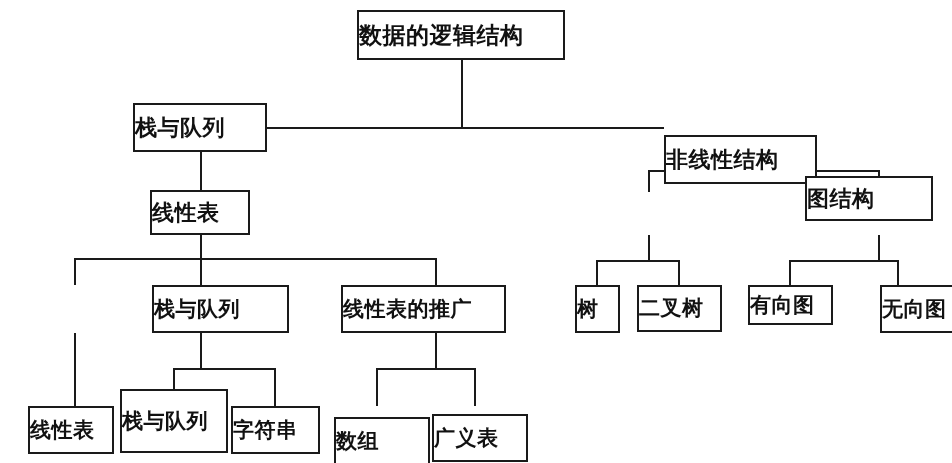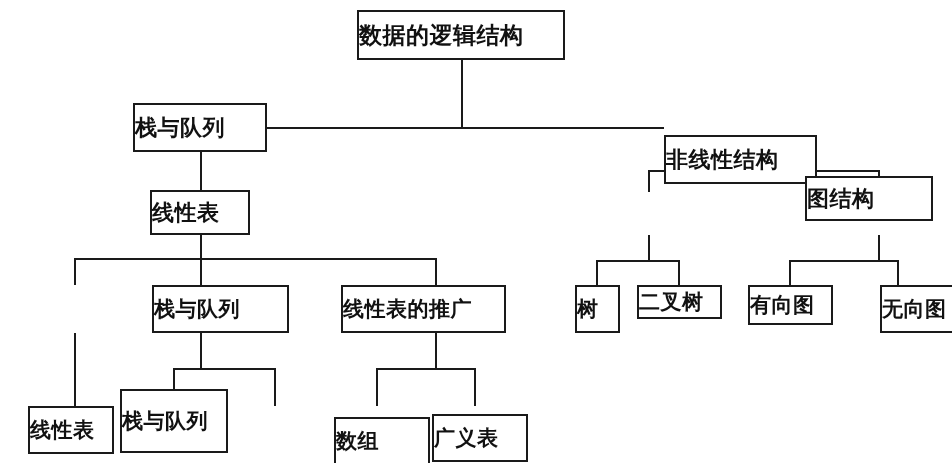--- a/index.html
+++ b/index.html
@@ -130,40 +130,43 @@
   </div>
 
   <div class="node n-l4" style="left:341px; top:285px; width:165px; height:48px;">
     <span class="node-label">线性表的推广</span>
   </div>
 
   <div class="node n-l4" style="left:575px; top:285px; width:45px; height:48px;">
     <span class="node-label">树</span>
   </div>
 
-  <div class="node n-l4" style="left:637px; top:285px; width:85px; height:34px;">
+  <div class="node n-l4" style="left:637px; top:285px; width:85px; height:47px;">
     <span class="node-label">二叉树</span>
   </div>
 
   <div class="node n-l4" style="left:748px; top:285px; width:85px; height:40px;">
     <span class="node-label">有向图</span>
   </div>
 
   <div class="node n-l4" style="left:856px; top:285px; width:85px; height:48px;margin-left:24px;">
     <span class="node-label">无向图</span>
   </div>
 
   <div class="node n-l5" style="left:28px; top:406px; width:86px; height:48px;">
     <span class="node-label">线性表</span>
   </div>
 
   <div class="node n-l5" style="left:120px; top:389px; width:108px; height:64px;">
     <span class="node-label">栈与队列</span>
   </div>
 
+  <div class="node n-l5" style="left:231px; top:406px; width:89px; height:48px;">
+    <span class="node-label">字符串</span>
+  </div>
 
   <div class="node n-l5" style="left:334px; top:417px; width:96px; height:48px;">
     <span class="node-label">数组</span>
   </div>
 
   <div class="node n-l5" style="left:432px; top:406px; width:96px; height:48px;margin-top:8px;">
     <span class="node-label">广义表</span>
   </div>
 
 

